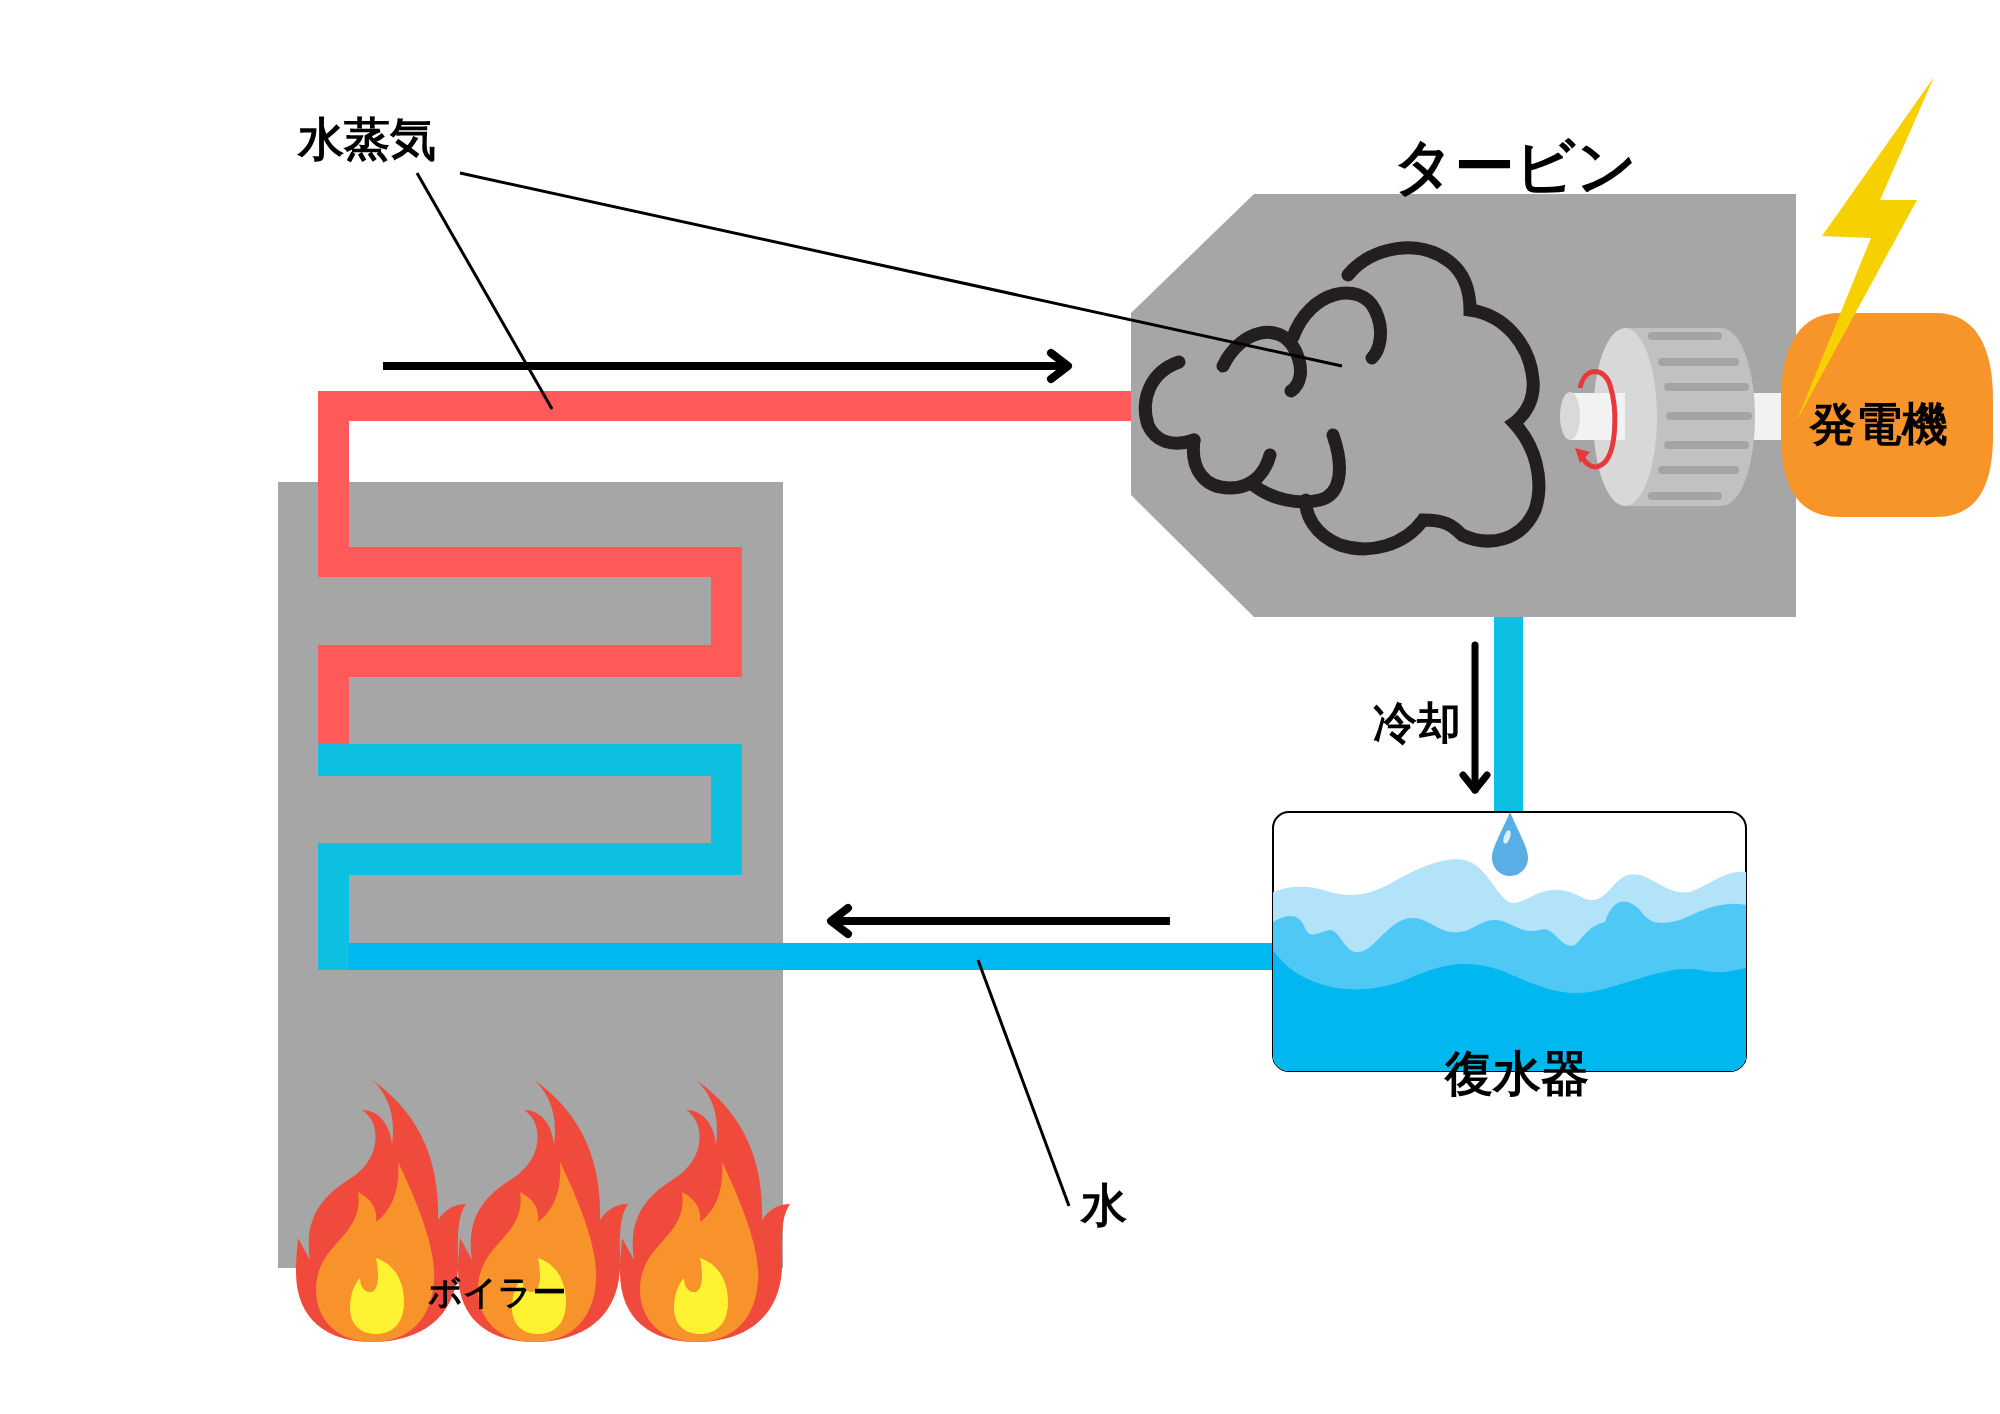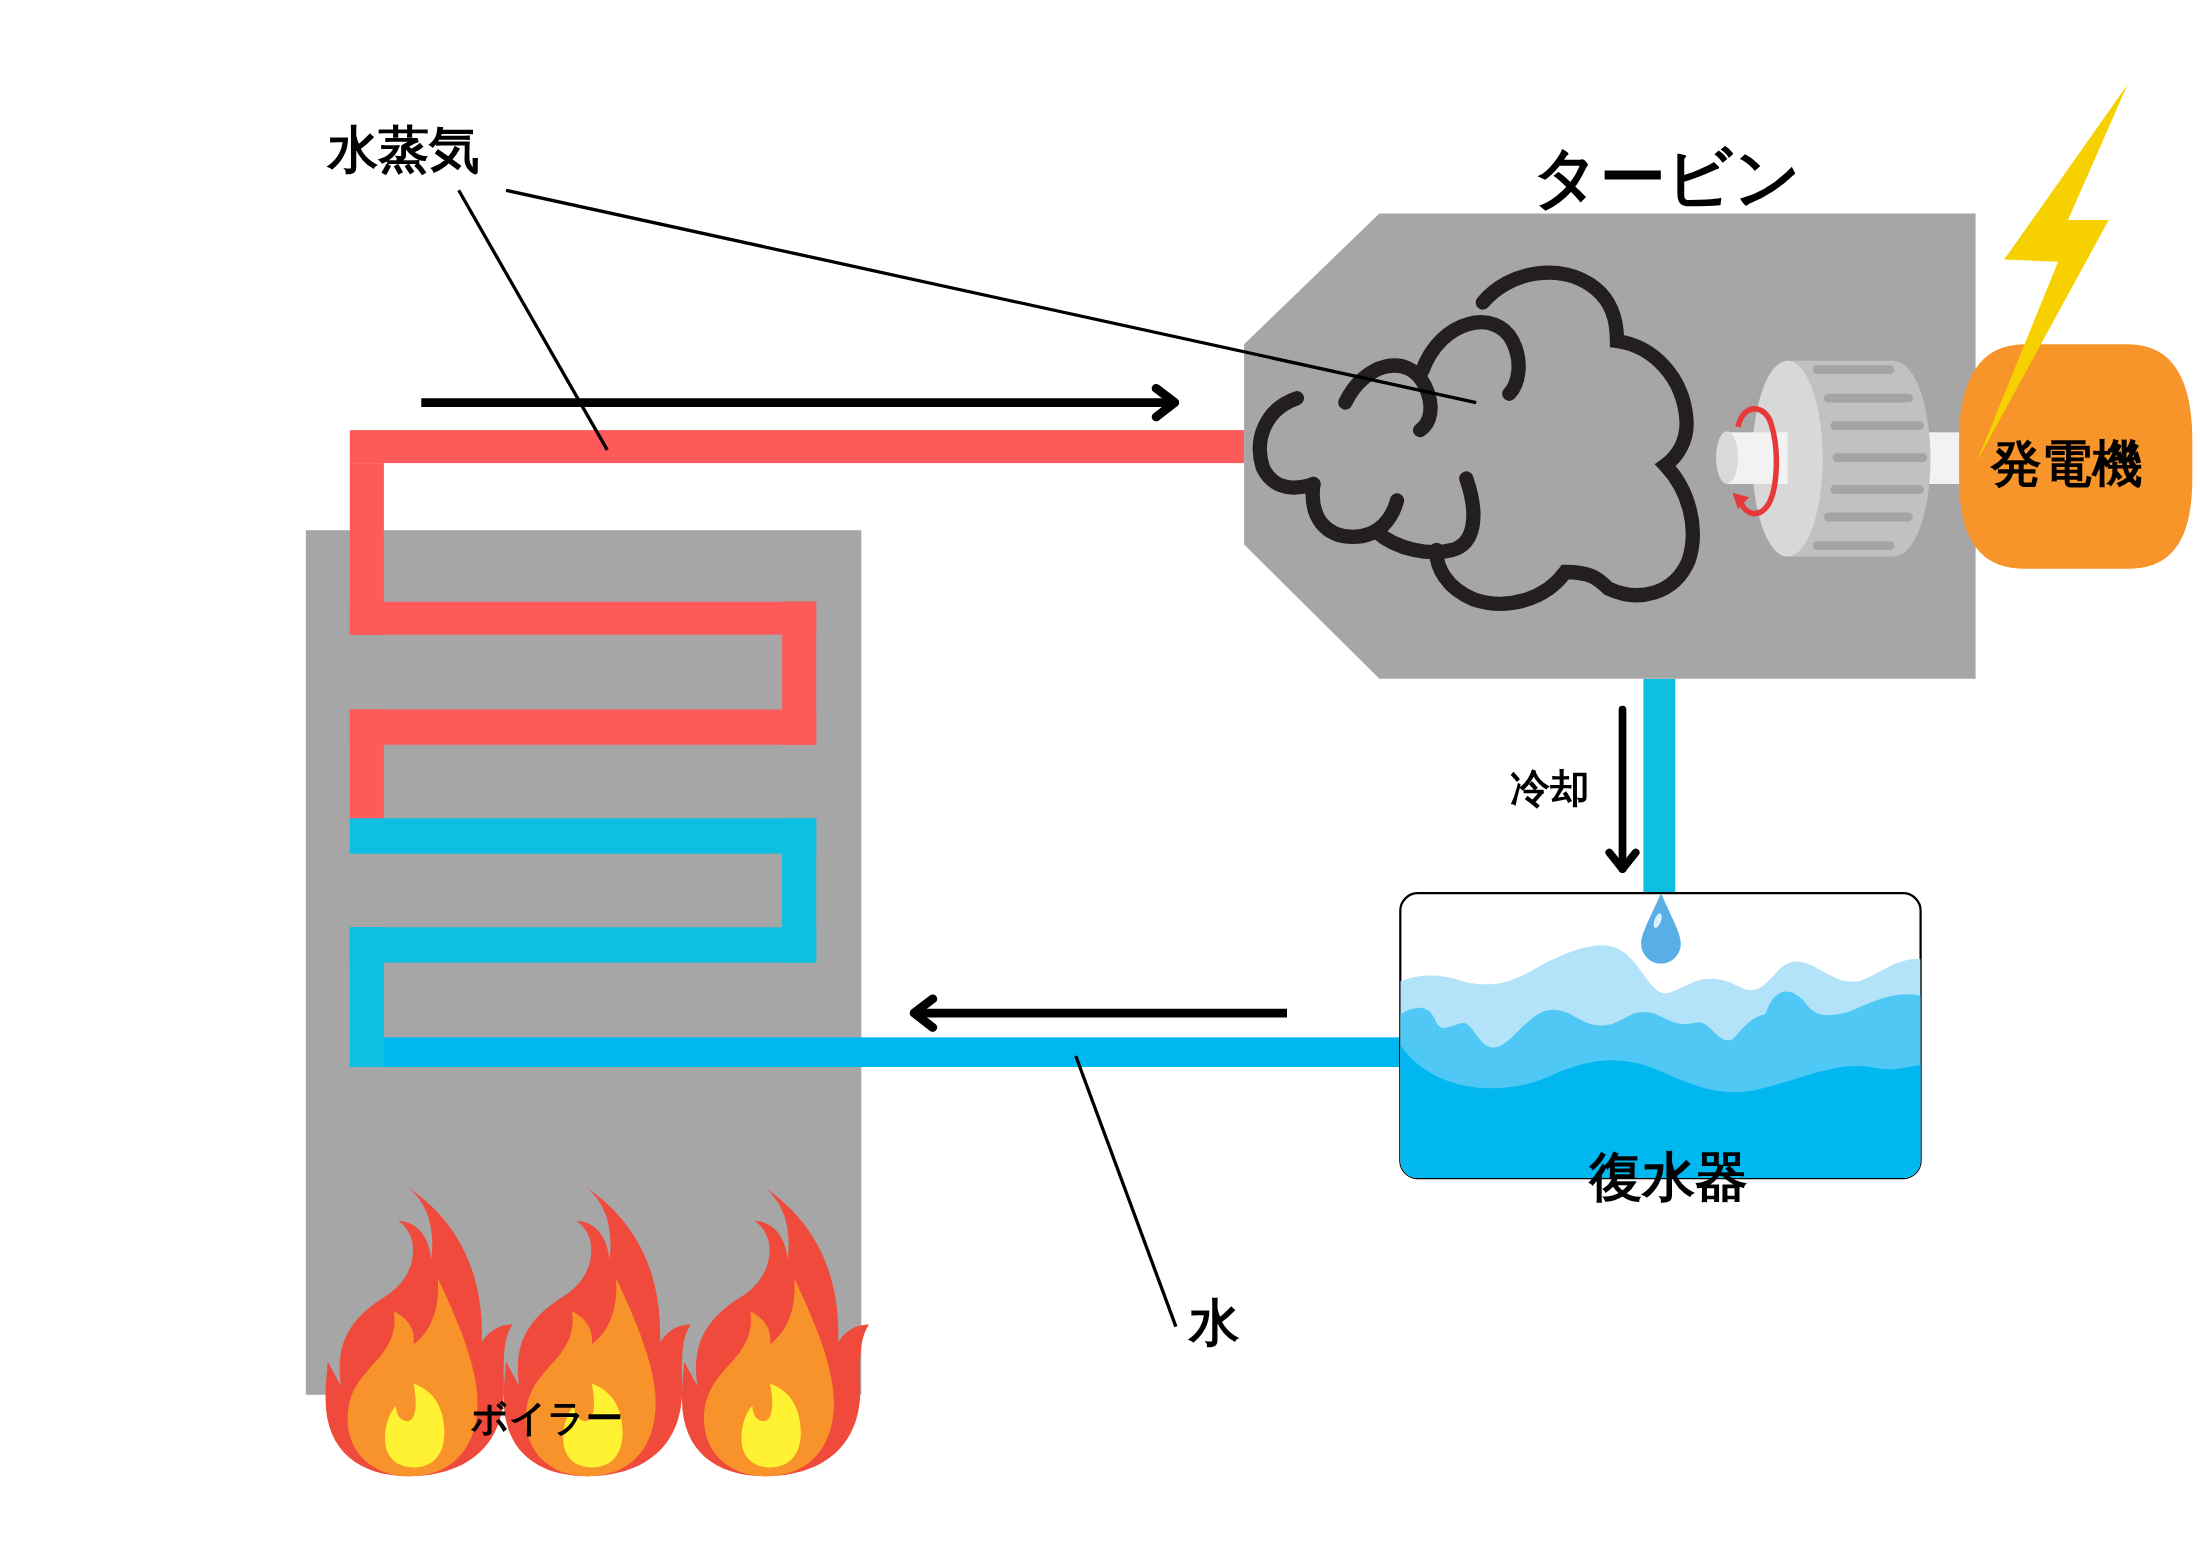--- a/index.html
+++ b/index.html
@@ -1,22 +1,22 @@
 <!DOCTYPE html>
 <html><head>
 <meta charset="utf-8">
 <style>
   html, body { margin: 0; padding: 0; background: #ffffff; }
   body { width: 2000px; height: 1414px; position: relative; overflow: hidden; font-family: "DejaVu Sans", sans-serif; }
   svg.stage { position: absolute; left: 0; top: 0; }
-  .label { position: absolute; font-family: Liberation Mono, monospace; font-weight: bold; color: #000; white-space: nowrap; line-height: 1; }
+  .label { position: absolute; font-family: Liberation Serif, serif; font-weight: bold; color: #000; white-space: nowrap; line-height: 1; }
   .lbl-steam { left: 298px; top: 117px; font-size: 46px; }
   .lbl-turbine { left: 1393px; top: 137px; font-size: 60px; }
   .lbl-generator { left: 1810px; top: 390px; font-size: 46px; margin-top: 12px; }
-  .lbl-cooling { left: 1373px; top: 702px; font-size: 36px; }
+  .lbl-cooling { left: 1373px; top: 702px; font-size: 44px; }
   .lbl-condenser { left: 1445px; top: 1050px; font-size: 48px; }
   .lbl-water { left: 1081px; top: 1183px; font-size: 46px; }
   .lbl-boiler { left: 428px; top: 1276px; font-size: 34px; }
 </style>
 </head>
 <body>
 
 <svg class="stage" width="2000" height="1414" viewBox="0 0 2000 1414" xmlns="http://www.w3.org/2000/svg">
   <defs>
     <clipPath id="condClip">

